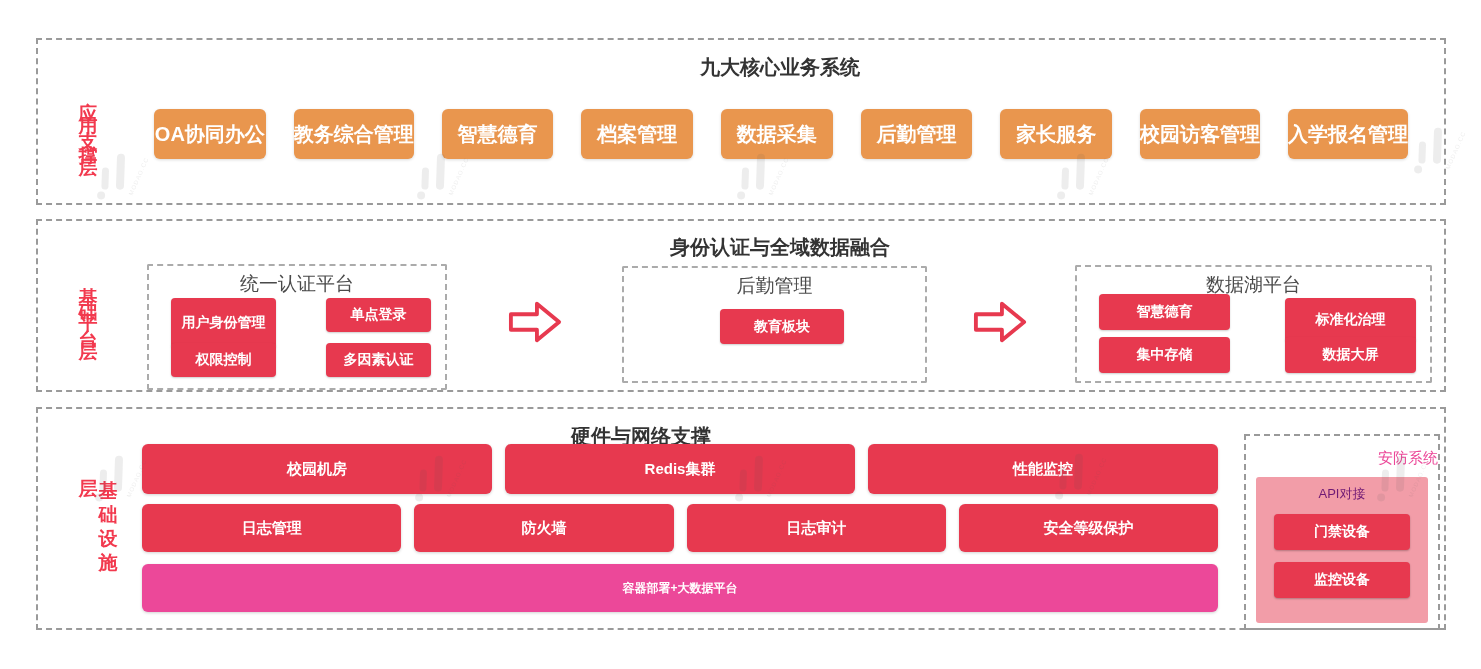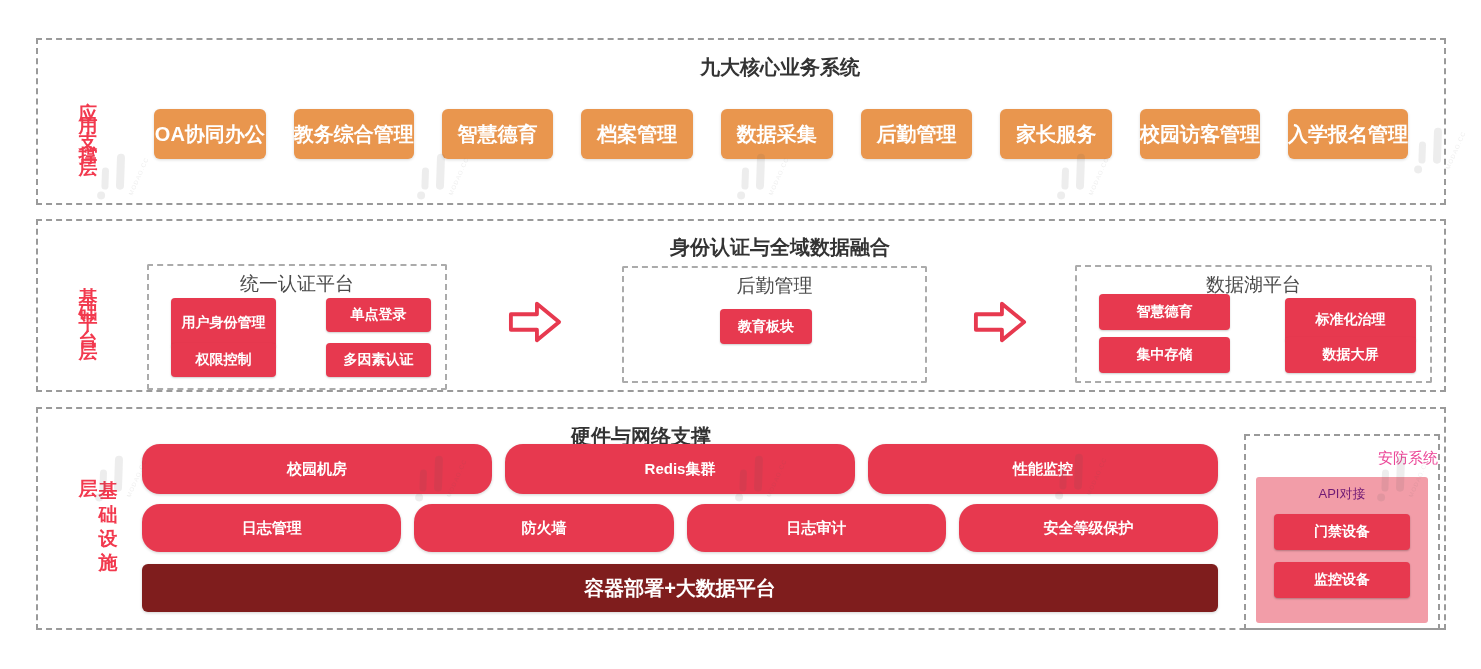--- a/index.html
+++ b/index.html
@@ -36,25 +36,25 @@
            font-size:14px;display:flex;align-items:center;justify-content:center;
            box-shadow:0 1px 2px rgba(0,0,0,.2);white-space:nowrap;}
 
   .arrow{position:absolute;top:78px;width:54px;height:46px;}
   #arrow1{left:470px;}
   #arrow2{left:935px;}
 
   .infra-row{position:absolute;left:104px;width:1076px;display:flex;gap:13px;}
   #infra-row1{top:35px;height:50px;}
   #infra-row2{top:95px;height:48px;}
-  .grid-btn{flex:1;background:#e7394f;border-radius:18px;color:#ffffff;font-weight:bold;font-size:15px;
+  .grid-btn{flex:1;background:#e7394f;border-radius:6px;color:#ffffff;font-weight:bold;font-size:15px;
             display:flex;align-items:center;justify-content:center;box-shadow:0 1px 3px rgba(0,0,0,.18);
             white-space:nowrap;}
-  .wide-bar{position:absolute;left:104px;width:1076px;top:155px;height:48px;background:#7f1d1d;
-            border-radius:6px;color:#ffffff;font-weight:bold;font-size:20px;display:flex;
+  .wide-bar{position:absolute;left:104px;width:1076px;top:155px;height:48px;background:#ec4899;
+            border-radius:6px;color:#ffffff;font-weight:bold;font-size:12px;display:flex;
             align-items:center;justify-content:center;box-shadow:0 1px 3px rgba(0,0,0,.18);}
 
   .security-box{position:absolute;left:1206px;top:25px;width:196px;height:196px;
                 border:2px dashed #9a9a9a;box-sizing:border-box;}
   .sec-title{position:absolute;left:0;right:0;top:13px;text-align:right;font-size:15px;color:#ec4899;}
   .pink-box{position:absolute;left:10px;top:41px;width:172px;height:146px;background:#f29da8;border-radius:3px;}
   .pink-sub{position:absolute;left:0;right:0;top:8px;text-align:center;font-size:13px;color:#701a75;}
   .sec-btn{position:absolute;left:50%;transform:translateX(-50%);width:136px;height:36px;
            background:#e7394f;border-radius:4px;color:#ffffff;font-weight:bold;font-size:14px;
            display:flex;align-items:center;justify-content:center;box-shadow:0 1px 2px rgba(0,0,0,.25);}
@@ -106,21 +106,21 @@
     </div>
 
     <div class="arrow" id="arrow1">
       <svg width="54" height="46" viewBox="0 0 56 46">
         <polygon points="3,15 30,15 30,4 53,23 30,42 30,31 3,31" fill="#ffffff" stroke="#e7394f" stroke-width="4" stroke-linejoin="round"></polygon>
       </svg>
     </div>
 
     <div class="sub-box" id="biz-box">
       <div class="sub-title">后勤管理</div>
-      <div class="red-btn" style="left:96px;top:41px;width:92px;height:35px;">教育板块</div>
+      <div class="red-btn" style="left:96px;top:41px;width:124px;height:35px;">教育板块</div>
     </div>
 
     <div class="arrow" id="arrow2">
       <svg width="54" height="46" viewBox="0 0 56 46">
         <polygon points="3,15 30,15 30,4 53,23 30,42 30,31 3,31" fill="#ffffff" stroke="#e7394f" stroke-width="4" stroke-linejoin="round"></polygon>
       </svg>
     </div>
 
     <div class="sub-box" id="lake-box">
       <div class="sub-title">数据湖平台</div>

